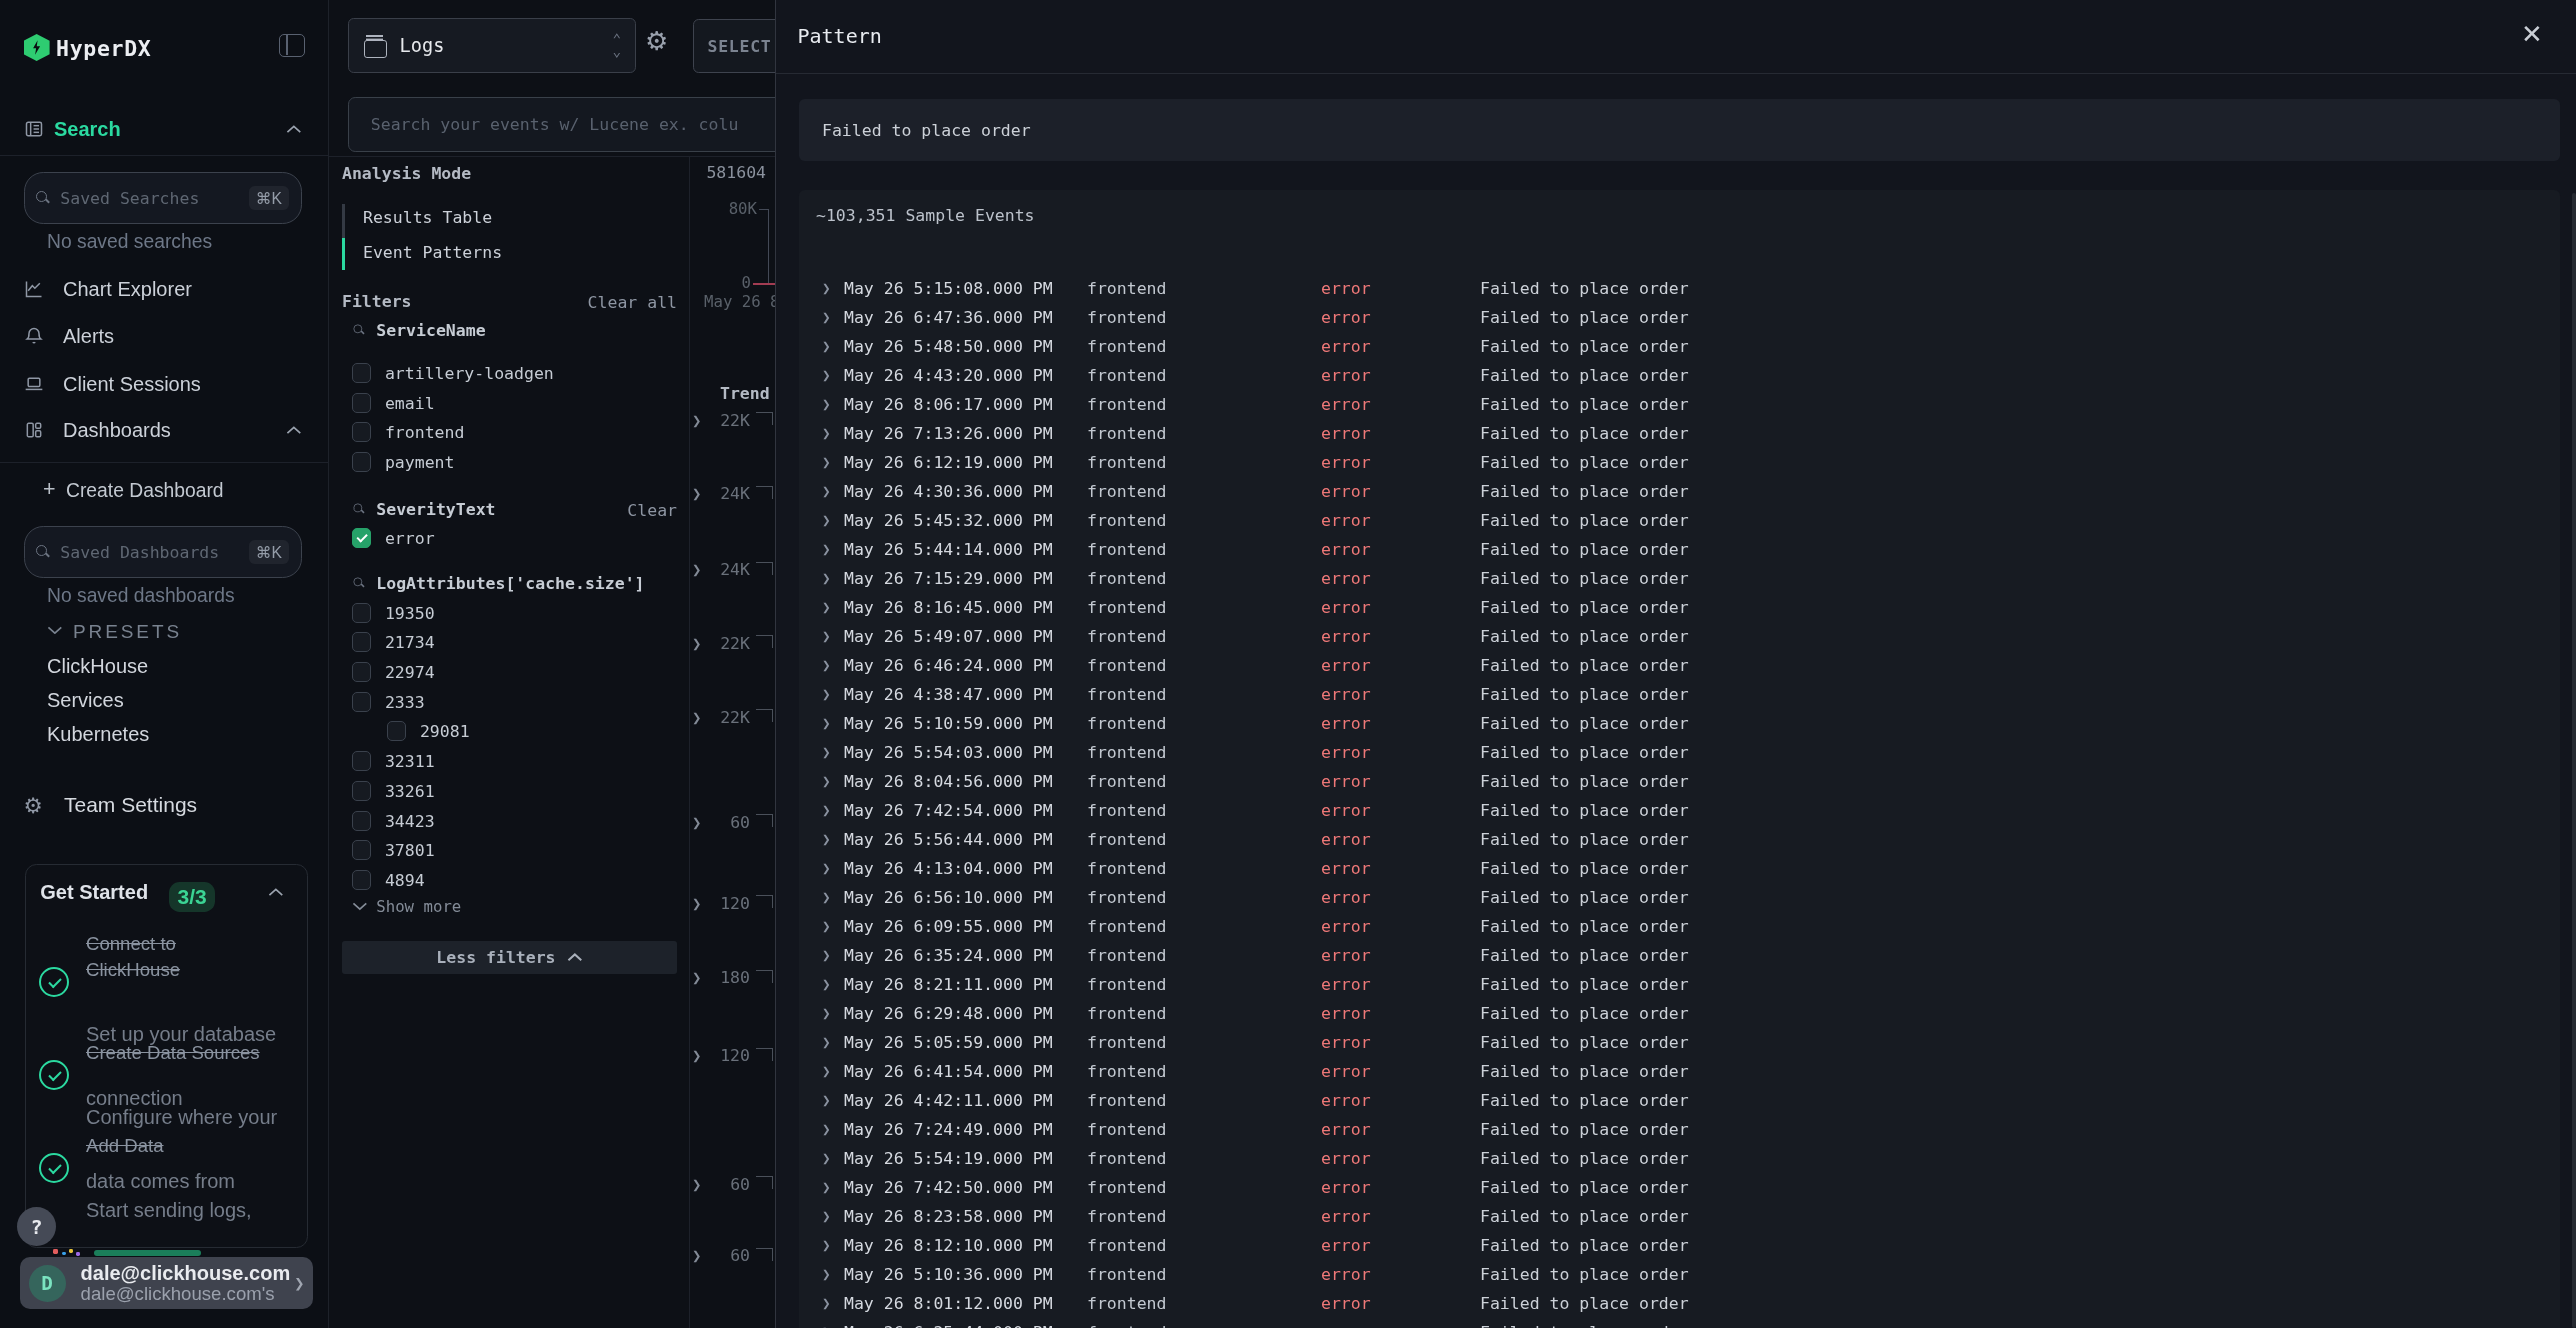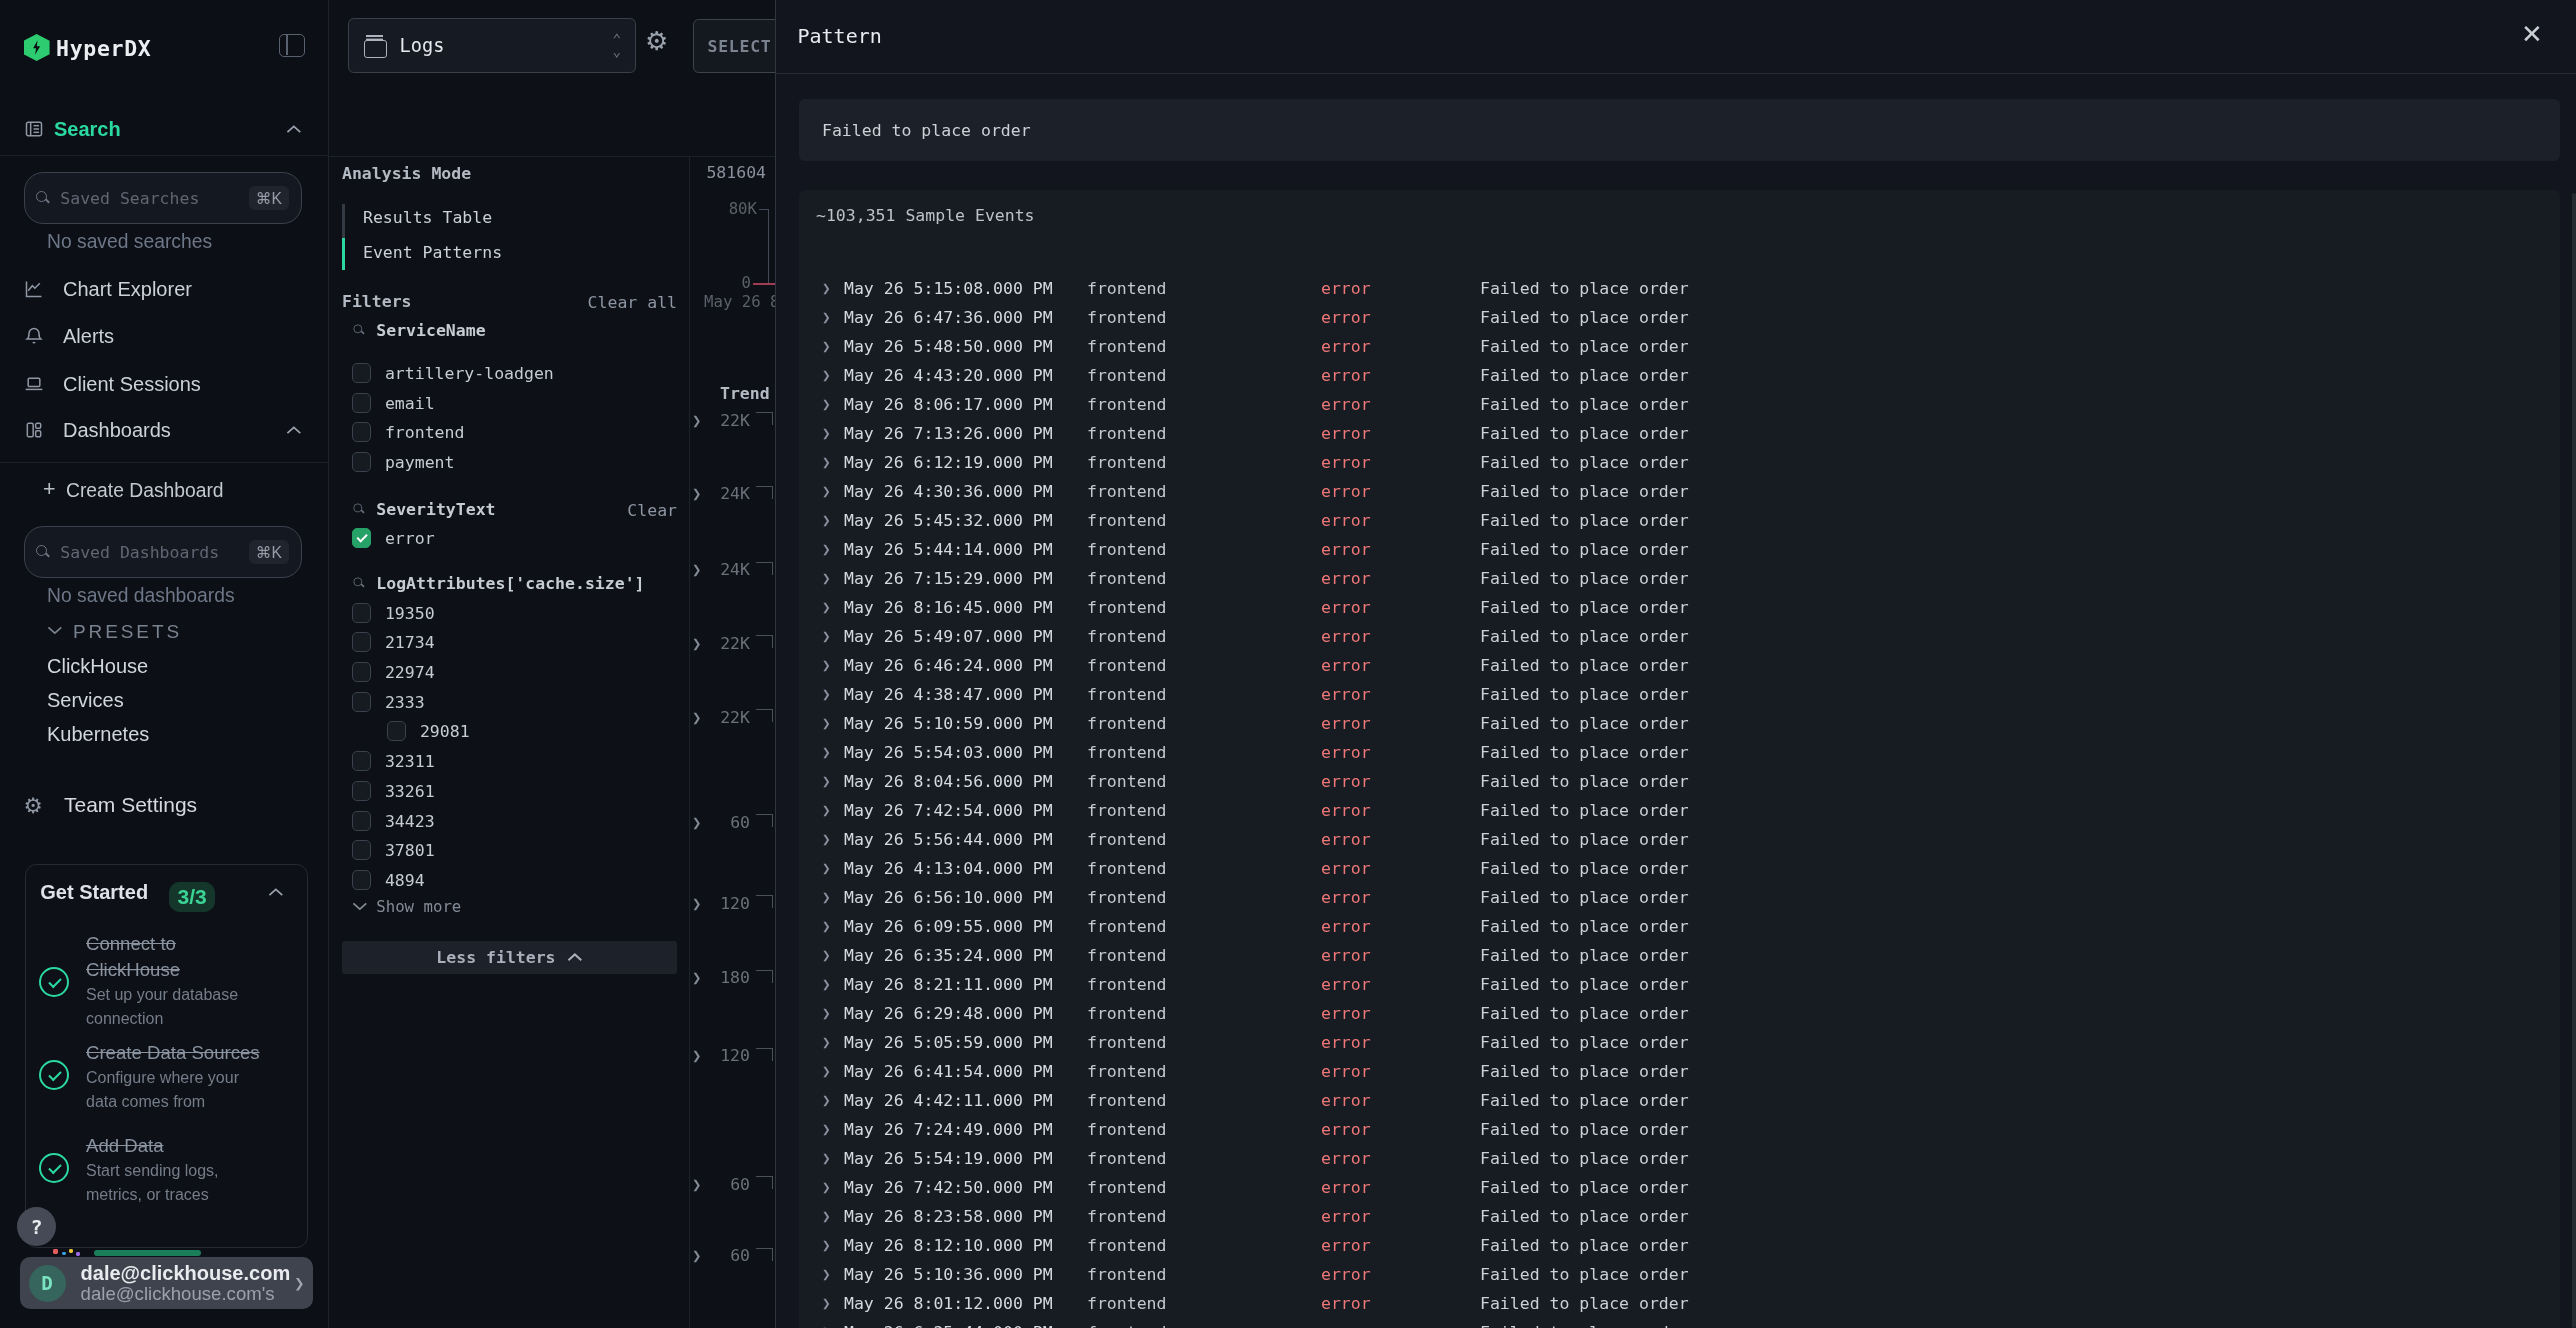--- a/index.html
+++ b/index.html
@@ -38,21 +38,21 @@
   .plus { left:43px; font-size:21.5px; color:#b9bfc8; }
   
   #get-started { left:25px; top:864px; width:283px; height:384px; border:1.4px solid #262b33; border-radius:11.4px; background:#0d1016; overflow:hidden; }
   .gs-title { left:14.3px; top:15.7px; font-size:20px; font-weight:bold; color:#dfe3e9; }
   .gs-badge { left:143px; top:17px; background:#15362a; color:#3bd494; border-radius:10.7px; font-size:21px; font-weight:bold; padding:2.9px 8.6px; }
   .gs-chev { left:242px; top:23px; }
   .check-circle { width:30px; height:30px; border:2.1px solid #2bd9a0; border-radius:50%; }
   .check-circle::after { content:""; position:absolute; left:7.9px; top:8.6px; width:10px; height:5px;
     border-left:2.1px solid #2bd9a0; border-bottom:2.1px solid #2bd9a0; transform:rotate(-45deg); }
   .gs-item-title { font-size:18.6px; color:#8a93a0; text-decoration:line-through; line-height:26px; }
-  .gs-item-desc { font-size:16px; color:#757d8a; line-height:23.6px; }
+  .gs-item-desc { font-size:20px; color:#757d8a; line-height:23.6px;margin-top:40px; }
   #help-btn { left:17px; top:1207px; width:39px; height:39px; border-radius:50%; background:#454a56;
     color:#e8eaee; font-size:20px; font-weight:bold; display:flex; align-items:center; justify-content:center; z-index:4; }
   .confetti { left:52px; top:1248px; width:186px; height:8.6px; overflow:hidden; z-index:3; }
   .confetti i { position:absolute; border-radius:1.4px; }
   #user-chip { left:20px; top:1257px; width:293px; height:52px; border-radius:10px; background:#3f434e; z-index:5;
     display:flex; align-items:center; padding:0 8.6px; }
   .avatar { width:37px; height:37px; border-radius:50%; background:#35655c; color:#7be3c0;
     font-size:19.3px; font-weight:bold; display:flex; align-items:center; justify-content:center; flex:none; }
   .user-email { font-size:20px; font-weight:bold; color:#e9ebef; line-height:22px; }
   .user-sub { font-size:18.6px; color:#9ba1ad; line-height:20px; }
@@ -296,20 +296,23 @@
   <div class="select-box abs">
     <span class="box-icon"></span>
     <span class="lbl mono">Logs</span>
     <span class="updown">⌃<br>⌄</span>
   </div>
   <span class="gear abs">⚙</span>
   <div class="select-btn abs mono">
       <span>SELECT</span>
     </div>
 
+  <div class="search-input abs mono">
+      <span>Search your events w/ Lucene ex. colu</span>
+    </div>
   <div class="divider abs" style="top:156px;width:446px;"></div>
 
   <span class="panel-h abs" style="left:13px;top:164px;">Analysis Mode</span>
   <div class="mode-rail abs">
       <span class="on"></span>
     </div>
   <span class="mode-item abs" style="top:208px;">Results Table</span>
   <span class="mode-item abs" style="top:243px;">Event Patterns</span>
 
   <span class="panel-h abs" style="left:13px;top:292px;">Filters</span>

